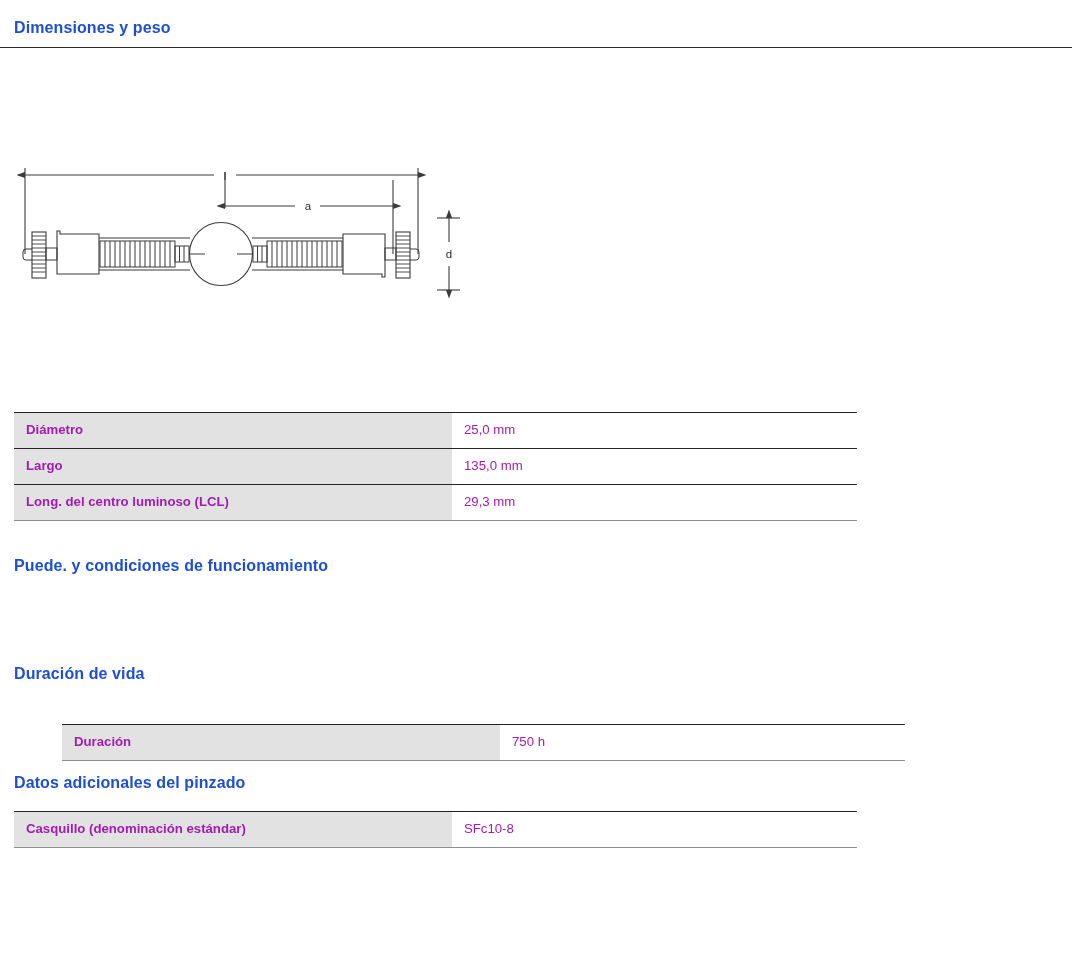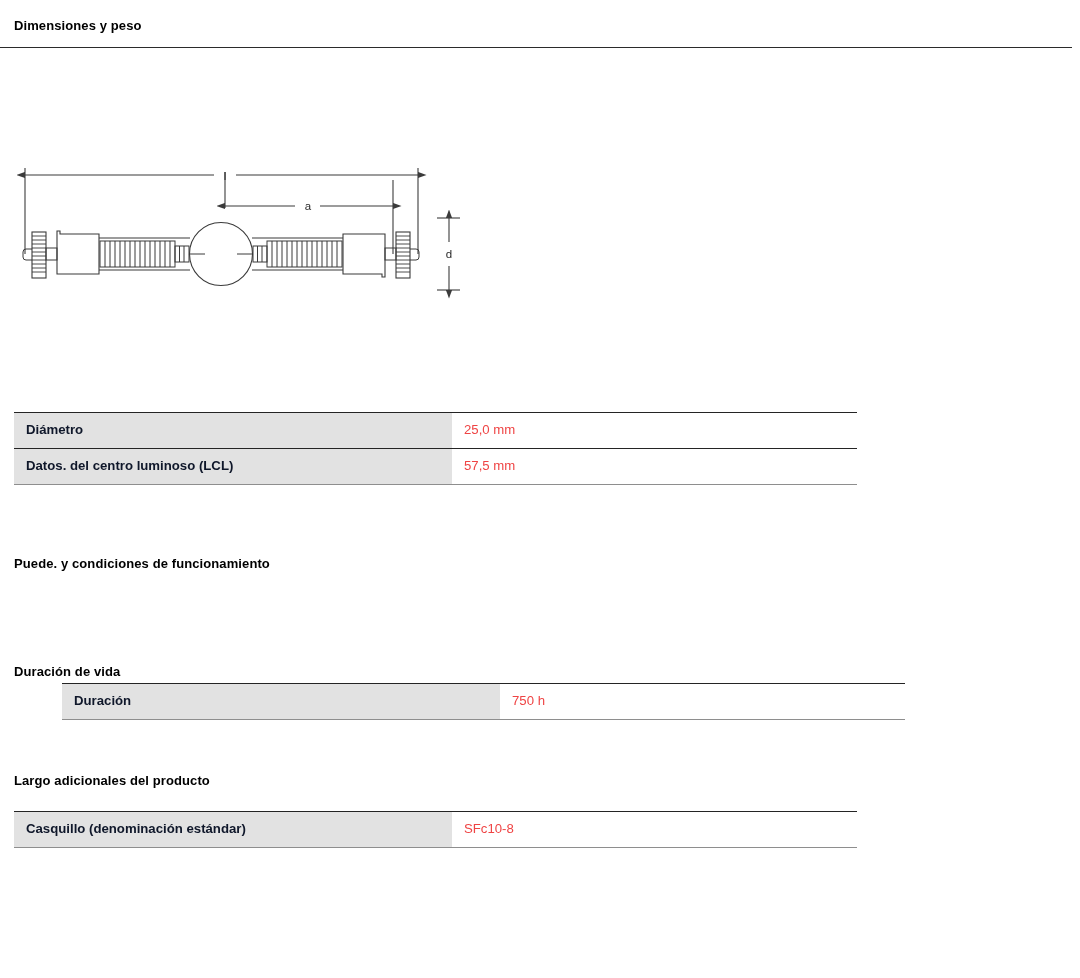--- a/index.html
+++ b/index.html
@@ -17,23 +17,23 @@
   }
 
   .page {
     position: relative;
     width: 1080px;
     height: 978px;
   }
 
   
   .section-title {
-    font-size: 13px;
+    font-size: 16px;
     font-weight: bold;
-    color: #000000;
+    color: #1d4ed8;
     letter-spacing: 0.1px;
     line-height: 1.2;
   }
 
   .title-rule {
     height: 0;
     border-top: 1.6px solid #2b2b2b;
   }
 
   
@@ -65,26 +65,26 @@
     border-top: 1.7px solid #242424;
     line-height: 1.25;
   }
   .spec-table tr:last-child td {
     border-bottom: 1.7px solid #8e8e8e;
   }
   .spec-table td.k {
     width: 426px;
     background: #e2e2e2;
     font-weight: bold;
-    color: #0f172a;
+    color: #a21caf;
   }
   .spec-table td.v {
     background: #ffffff;
     font-weight: normal;
-    color: #ef4444;
+    color: #a21caf;
     padding-left: 12px;
   }
 
   .block { position: absolute; left: 14px; }
 </style>
 </head>
 <body>
 
 <div class="page">
 
@@ -217,42 +217,46 @@
   </div>
 
   <div class="block" style="top:412px;">
     <table class="spec-table">
       <tbody>
         <tr>
           <td class="k">Diámetro</td>
           <td class="v">25,0 mm</td>
         </tr>
         <tr>
-          <td class="k">Datos. del centro luminoso (LCL)</td>
-          <td class="v">57,5 mm</td>
+          <td class="k">Largo</td>
+          <td class="v">135,0 mm</td>
+        </tr>
+        <tr>
+          <td class="k">Long. del centro luminoso (LCL)</td>
+          <td class="v">29,3 mm</td>
         </tr>
       </tbody>
     </table>
   </div>
 
   <div class="section-title" style="position:absolute; left:14px; top:556px;">Puede. y condiciones de funcionamiento</div>
 
   <div class="section-title" style="position:absolute; left:14px; top:664px;">Duración de vida</div>
-  <div class="block" style="top:683px;padding-left:48px;">
+  <div class="block" style="top:724px;padding-left:48px;">
     <table class="spec-table">
       <tbody>
         <tr>
           <td class="k">Duración</td>
           <td class="v">750 h</td>
         </tr>
       </tbody>
     </table>
   </div>
 
-  <div class="section-title" style="position:absolute; left:14px; top:773px;">Largo adicionales del producto</div>
+  <div class="section-title" style="position:absolute; left:14px; top:773px;">Datos adicionales del pinzado</div>
   <div class="block" style="top:811px;">
     <table class="spec-table">
       <tbody>
         <tr>
           <td class="k">Casquillo (denominación estándar)</td>
           <td class="v">SFc10-8</td>
         </tr>
       </tbody>
     </table>
   </div>

